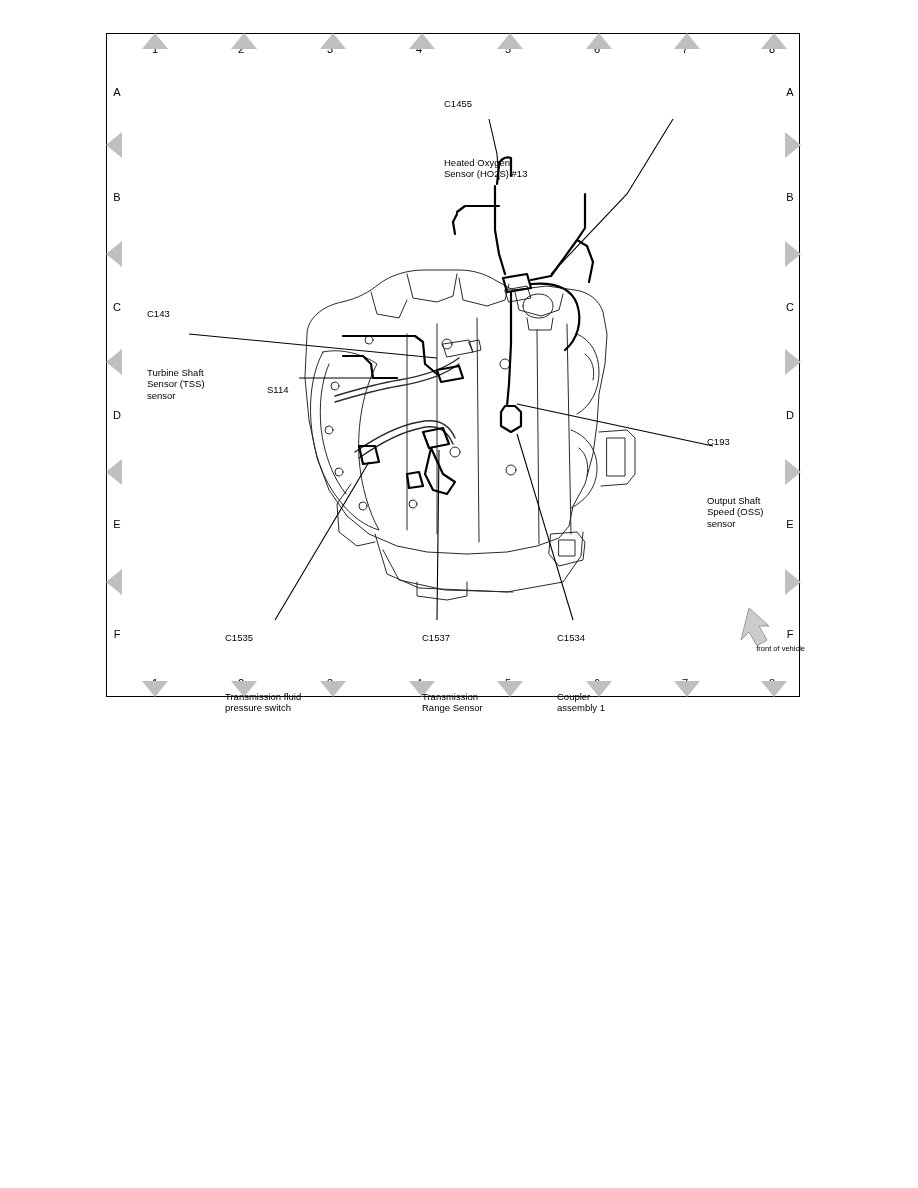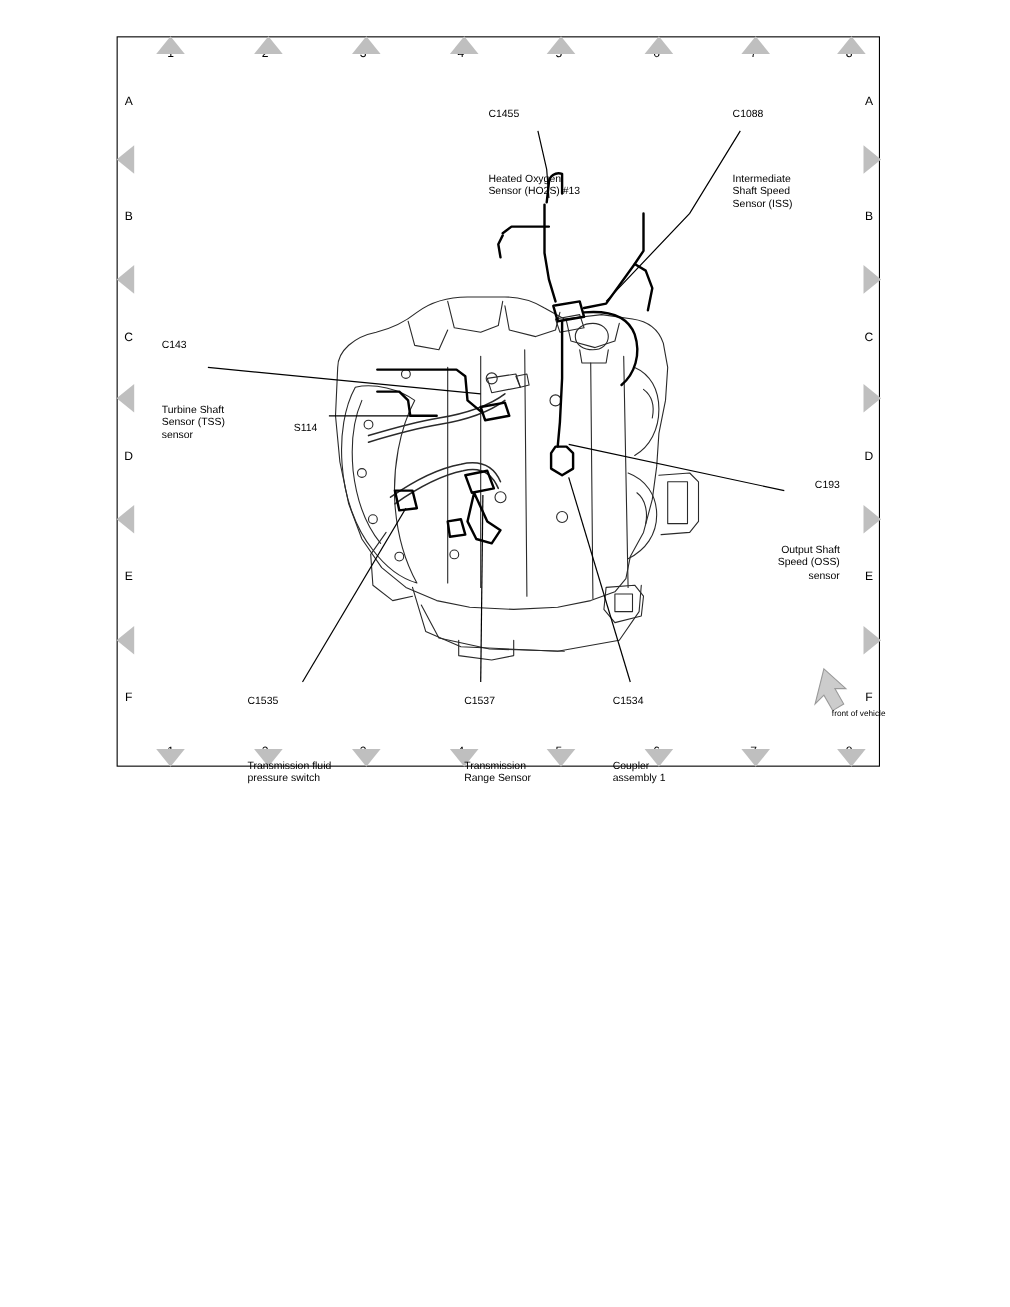--- a/index.html
+++ b/index.html
@@ -288,39 +288,33 @@
         <path d="M642 574 L662 592 L652 592 L660 606 L650 612 L642 598 L634 606 Z" fill="#cccccc" stroke="#9a9a9a" stroke-width="1"></path>
       </g>
     </svg>
 
     <div class="callout" style="left:337px; top:52px;">
       <span class="code">C1455</span>
       <span class="desc">Heated Oxygen
 Sensor (HO2S) #13</span>
     </div>
 
-    <div class="callout" style="left:559px; top:52px;">
-      <span class="code">C1088</span>
-      <span class="desc">Intermediate
-Shaft Speed
-Sensor (ISS)</span>
-    </div>
 
     <div class="callout" style="left:40px; top:262px;">
       <span class="code">C143</span>
       <span class="desc">Turbine Shaft
 Sensor (TSS)
 sensor</span>
     </div>
 
     <div class="callout" style="left:160px; top:338px;">
       <span class="code">S114</span>
     </div>
 
-    <div class="callout" style="left:600px; top:390px;text-align:right;">
+    <div class="callout" style="left:600px; top:390px;">
       <span class="code">C193</span>
       <span class="desc">Output Shaft
 Speed (OSS)
 sensor</span>
     </div>
 
     <div class="callout" style="left:118px; top:586px;">
       <span class="code">C1535</span>
       <span class="desc">Transmission fluid
 pressure switch</span>

